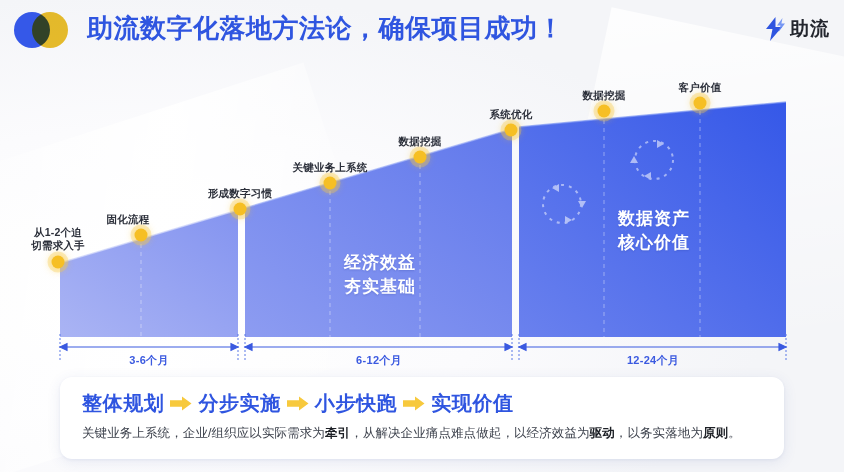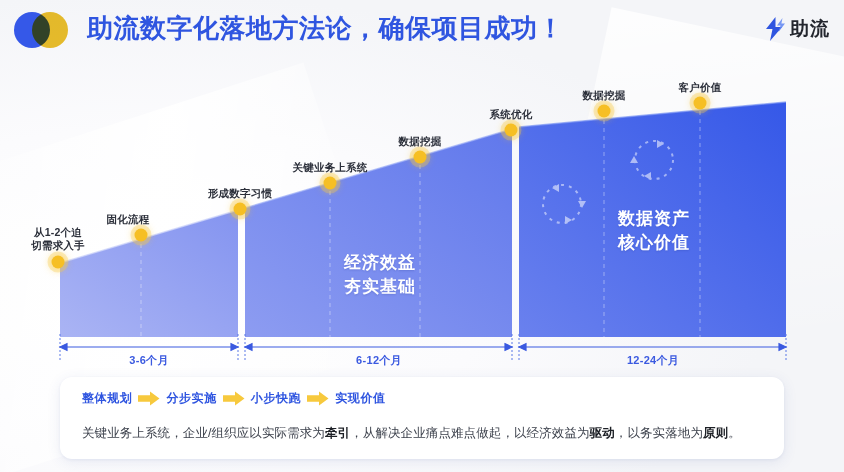--- a/index.html
+++ b/index.html
@@ -62,21 +62,21 @@
   .tl-label{ position:absolute; transform:translate(-50%,0);
     font-size:11px; font-weight:bold; color:#3b5ae0; white-space:nowrap; letter-spacing:.3px; }
 
   
   .card{
     position:absolute; left:60px; top:377px; width:724px; height:82px;
     background:#ffffff; border-radius:12px;
     box-shadow:0 3px 14px rgba(60,80,160,.10), 0 1px 3px rgba(60,80,160,.07);
   }
   .steps{ position:absolute; left:22px; top:13px; display:flex; align-items:center; gap:6px; }
-  .step{ font-size:12px; font-weight:bold; color:#2f55e0; letter-spacing:.6px; }
+  .step{ font-size:20px; font-weight:bold; color:#2f55e0; letter-spacing:.6px; }
   .arrow-ic{ width:22px; height:15px; flex:0 0 auto; }
   .summary{
     position:absolute; left:22px; top:46px; right:18px;
     font-size:12.5px; color:#3a3f4a; line-height:20px; letter-spacing:.1px;
     white-space:nowrap;
   }
   .summary b{ color:#1d2026; font-weight:bold; }
 </style>
 </head>
 <body>

